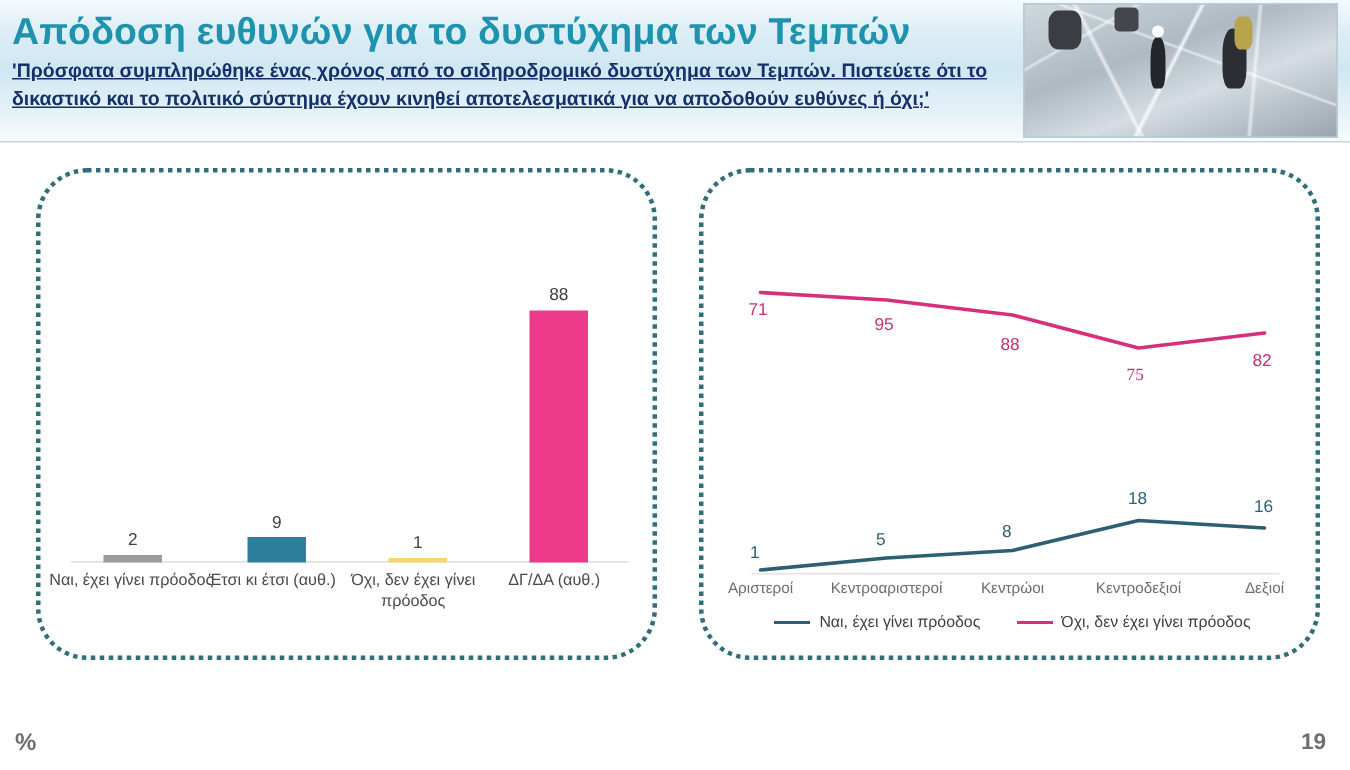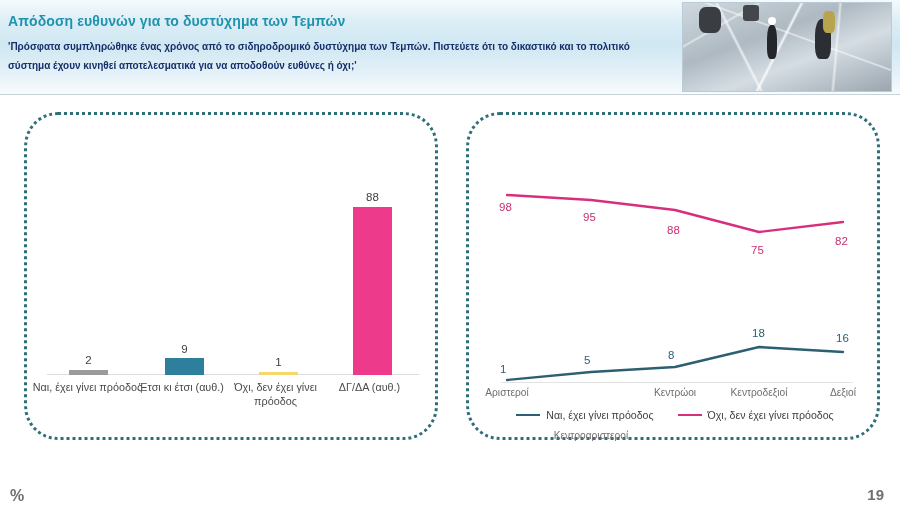--- a/index.html
+++ b/index.html
@@ -23,34 +23,35 @@
     width: 900px; height: 94px;
     background: linear-gradient(180deg, #f4fafd 0%, #ddeef6 22%, #cfe7f2 48%, #e4f1f8 78%, #f7fbfd 100%);
     box-shadow: 0 1px 0 #c9d4da;
   }
   #header-text-wrap {
     position: absolute;
     left: 8px; top: 8px;
     width: 665px;
   }
   #slide-title {
-    font-size: 14px;
+    font-size: 25px;
     font-weight: bold;
     color: #1f93ae;
     letter-spacing: 0.1px;
     line-height: 26px;
     white-space: nowrap;
   }
   #slide-subtitle {
     margin-top: 4px;
-    font-size: 10px;
+    font-size: 13px;
     font-weight: bold;
     color: #15306a;
     line-height: 18.5px;
     width: 660px;
+    text-decoration: underline;
   }
 
   
   #forum-logo {
     position: absolute;
     right: 8px; top: 2px;
     width: 208px; height: 88px;
     overflow: hidden;
     border: 1px solid #b9ccd6;
     background: #b9c3cb;
@@ -304,36 +305,36 @@
     <div id="line-chart">
 
 
       <svg id="line-plot" viewBox="0 0 384 294" preserveAspectRatio="none">
 
         <polyline points="24,64 108,69 192,79 276,101 360,91" fill="none" stroke="#d6307d" stroke-width="2.4" stroke-linejoin="round" stroke-linecap="round"></polyline>
 
         <polyline points="24,249 108,241 192,236 276,216 360,221" fill="none" stroke="#2d5f73" stroke-width="2.4" stroke-linejoin="round" stroke-linecap="round"></polyline>
       </svg>
 
-      <span class="pt-label no" style="left:16px;  top:70px;">98</span>
+      <span class="pt-label no" style="left:16px;  top:70px;">71</span>
       <span class="pt-label no" style="left:100px; top:80px;">95</span>
       <span class="pt-label no" style="left:184px; top:93px;">88</span>
-      <span class="pt-label no" style="left:268px; top:113px;">75</span>
+      <span class="pt-label no" style="left:268px; top:113px;font-family:Liberation Serif, serif;">75</span>
       <span class="pt-label no" style="left:352px; top:104px;">82</span>
 
       <span class="pt-label yes" style="left:17px;  top:232px;">1</span>
       <span class="pt-label yes" style="left:101px; top:223px;">5</span>
       <span class="pt-label yes" style="left:185px; top:218px;">8</span>
       <span class="pt-label yes" style="left:269px; top:196px;">18</span>
       <span class="pt-label yes" style="left:353px; top:201px;text-align:center;">16</span>
 
       <div id="line-axis"></div>
 
       <span class="x-tick" style="left:24px;">Αριστεροί</span>
-      <span class="x-tick" style="left:108px;margin-top:43px;">Κεντροαριστεροί</span>
+      <span class="x-tick" style="left:108px;">Κεντροαριστεροί</span>
       <span class="x-tick" style="left:192px;">Κεντρώοι</span>
       <span class="x-tick" style="left:276px;">Κεντροδεξιοί</span>
       <span class="x-tick" style="left:360px;">Δεξιοί</span>
 
       <div id="line-legend">
         <span class="legend-item">
           <span class="legend-swatch" style="background:#2d5f73;"></span>
           <span>Ναι, έχει γίνει πρόοδος</span>
         </span>
         <span class="legend-item">

